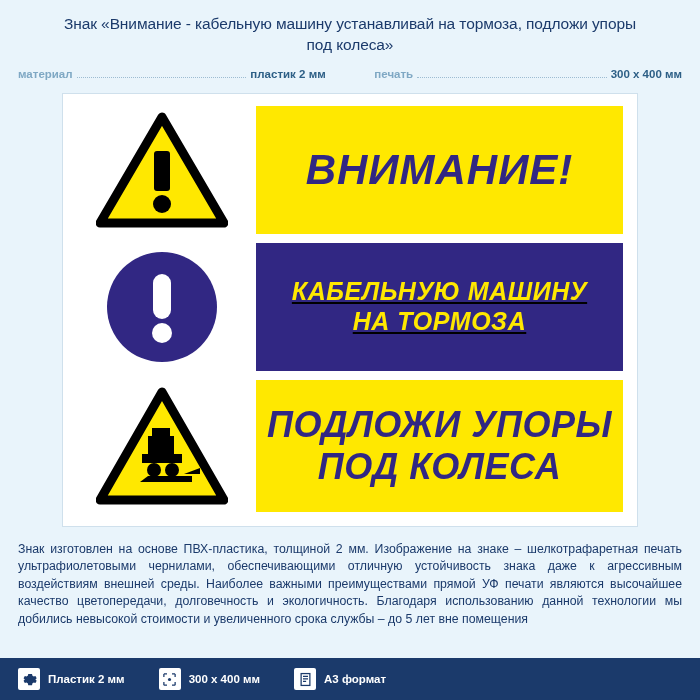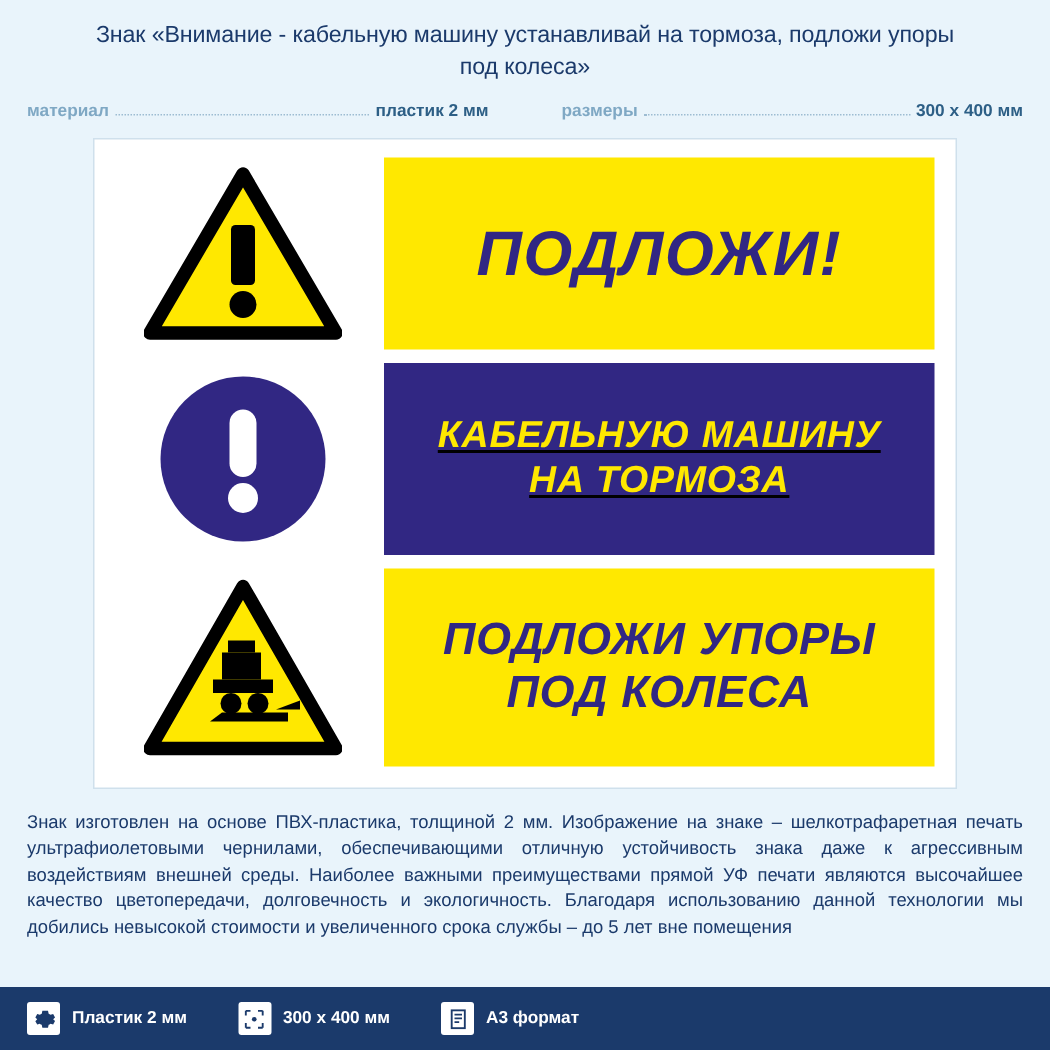--- a/index.html
+++ b/index.html
@@ -117,21 +117,21 @@
     color: #ffe800;
     font-weight: bold;
     font-size: 25px;
     font-style: italic;
     line-height: 1.18;
     letter-spacing: 0.5px;
   }
   .t-yellow-line {
     color: #312783;
     font-weight: bold;
-    font-size: 30px;
+    font-size: 36px;
     font-style: italic;
     line-height: 1.15;
     letter-spacing: 0.5px;
   }
 
   .descr {
     margin: 14px 18px 0 18px;
     color: #1b3a6b;
     font-size: 12.3px;
     line-height: 1.42;
@@ -174,39 +174,39 @@
   <div class="title">Знак «Внимание - кабельную машину устанавливай на тормоза, подложи упоры под колеса»</div>
 
   <div class="specs">
     <div class="spec-block">
       <span class="spec-label">материал</span>
       <span class="spec-dots"></span>
       <span class="spec-value">пластик 2 мм</span>
     </div>
     <div style="width:18px"></div>
     <div class="spec-block">
-      <span class="spec-label">размеры</span>
+      <span class="spec-label">печать</span>
       <span class="spec-dots"></span>
       <span class="spec-value">300 x 400 мм</span>
     </div>
   </div>
 
   <div class="sign-wrap">
     <div class="sign">
 
       <div class="row row1">
         <div class="pict">
           <svg width="132" height="118" viewBox="0 0 132 118">
             <polygon points="66,6 128,112 4,112" fill="#ffe800" stroke="#000000" stroke-width="9" stroke-linejoin="round"></polygon>
             <rect x="58" y="40" width="16" height="40" rx="3" fill="#000000"></rect>
             <circle cx="66" cy="93" r="9" fill="#000000"></circle>
           </svg>
         </div>
         <div class="banner yellow">
-          <div class="t-attention">ПОДЛОЖИ!</div>
+          <div class="t-attention">ВНИМАНИЕ!</div>
         </div>
       </div>
 
       <div class="row row2">
         <div class="pict">
           <svg width="118" height="118" viewBox="0 0 118 118">
             <circle cx="59" cy="59" r="55" fill="#312783"></circle>
             <rect x="50" y="26" width="18" height="45" rx="9" fill="#ffffff"></rect>
             <circle cx="59" cy="85" r="10" fill="#ffffff"></circle>
           </svg>

